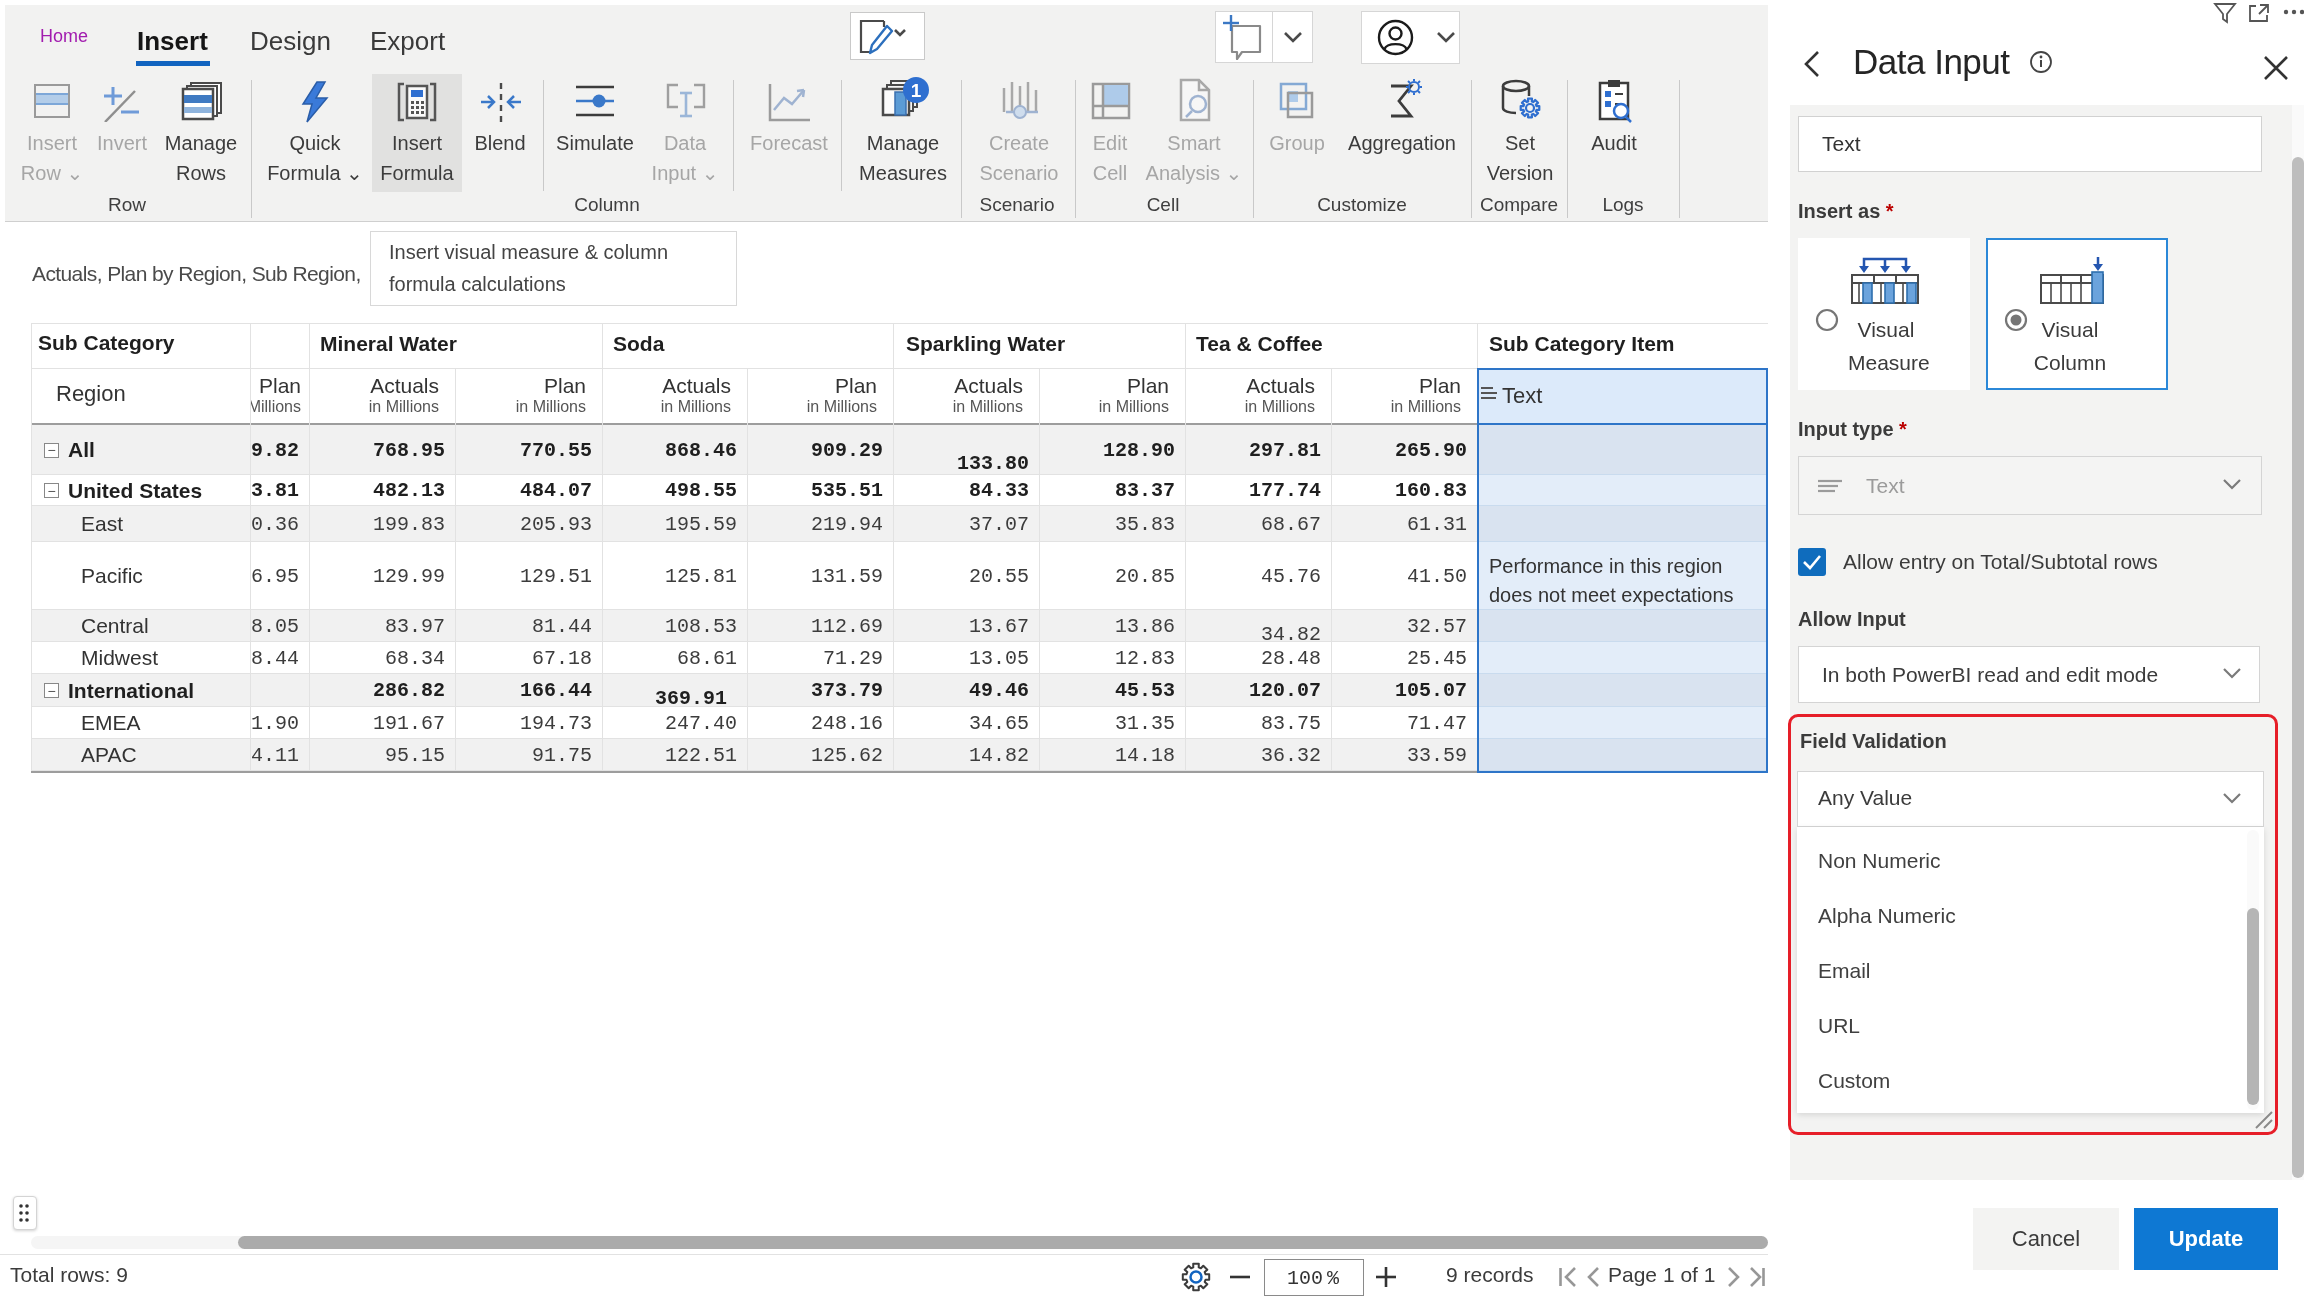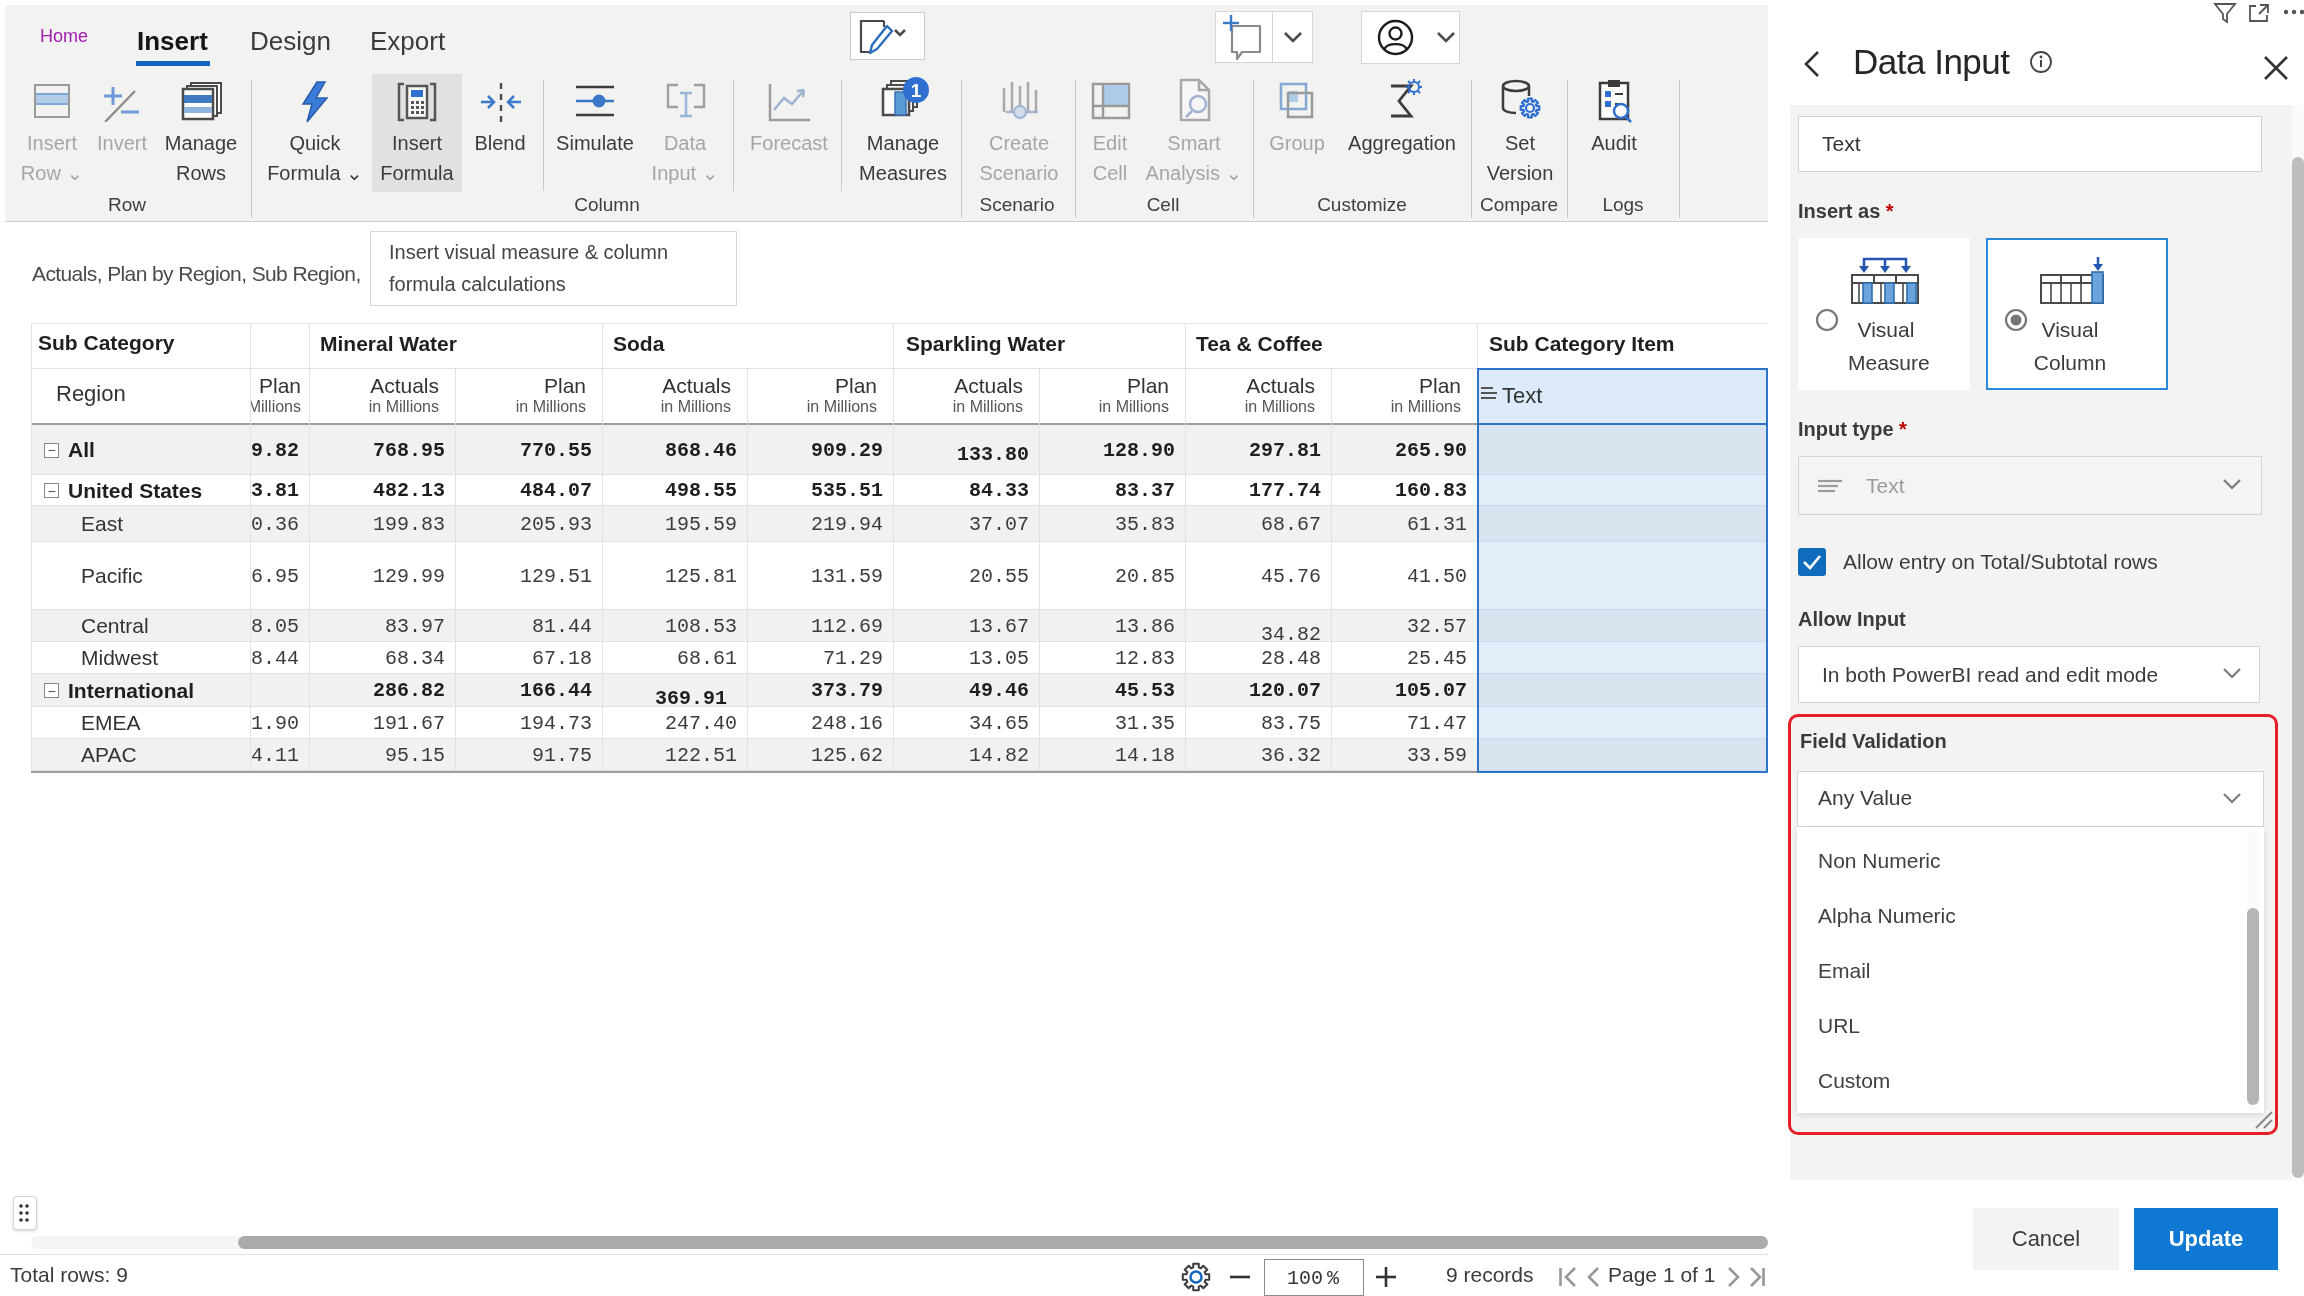--- a/index.html
+++ b/index.html
@@ -294,21 +294,21 @@
 <div style="position:absolute;left:31px;top:425px;width:1446px;height:50px;background:#f1f1f1;border-bottom:1px solid #e2e2e2;"></div>
 <div style="position:absolute;left:44px;top:425px;height:50px;display:flex;align-items:center;">
       <span style="display:inline-flex;width:15px;height:15px;border:1px solid #888;background:#fff;align-items:center;justify-content:center;font-size:14px;color:#555;">−</span>
       <span style="margin-left:9px;font-size:21px;font-weight:bold;color:#1f1f1f;">All</span>
     </div>
 <div class="num" style="position:absolute;left:250px;top:425px;width:59px;height:50px;display:flex;align-items:center;justify-content:flex-end;padding-right:10px;overflow:hidden;font-weight:bold;color:#1f1f1f;">9.82</div>
 <div class="num" style="position:absolute;left:309px;top:425px;width:146px;height:50px;display:flex;align-items:center;justify-content:flex-end;padding-right:10px;font-weight:bold;color:#1f1f1f;">768.95</div>
 <div class="num" style="position:absolute;left:455px;top:425px;width:147px;height:50px;display:flex;align-items:center;justify-content:flex-end;padding-right:10px;font-weight:bold;color:#1f1f1f;">770.55</div>
 <div class="num" style="position:absolute;left:602px;top:425px;width:145px;height:50px;display:flex;align-items:center;justify-content:flex-end;padding-right:10px;font-weight:bold;color:#1f1f1f;">868.46</div>
 <div class="num" style="position:absolute;left:747px;top:425px;width:146px;height:50px;display:flex;align-items:center;justify-content:flex-end;padding-right:10px;font-weight:bold;color:#1f1f1f;">909.29</div>
-<div class="num" style="position:absolute;left:893px;top:425px;width:146px;height:58px;display:flex;align-items:center;justify-content:flex-end;padding-right:10px;font-weight:bold;color:#1f1f1f;">133.80</div>
+<div class="num" style="position:absolute;left:893px;top:434px;width:146px;height:58px;display:flex;align-items:center;justify-content:flex-end;padding-right:10px;font-weight:bold;color:#1f1f1f;">133.80</div>
 <div class="num" style="position:absolute;left:1039px;top:425px;width:146px;height:50px;display:flex;align-items:center;justify-content:flex-end;padding-right:10px;font-weight:bold;color:#1f1f1f;">128.90</div>
 <div class="num" style="position:absolute;left:1185px;top:425px;width:146px;height:50px;display:flex;align-items:center;justify-content:flex-end;padding-right:10px;font-weight:bold;color:#1f1f1f;">297.81</div>
 <div class="num" style="position:absolute;left:1331px;top:425px;width:146px;height:50px;display:flex;align-items:center;justify-content:flex-end;padding-right:10px;font-weight:bold;color:#1f1f1f;">265.90</div>
 <div style="position:absolute;left:250px;top:425px;width:1px;height:50px;background:#e2e2e2;"></div>
 <div style="position:absolute;left:309px;top:425px;width:1px;height:50px;background:#e2e2e2;"></div>
 <div style="position:absolute;left:455px;top:425px;width:1px;height:50px;background:#e2e2e2;"></div>
 <div style="position:absolute;left:602px;top:425px;width:1px;height:50px;background:#e2e2e2;"></div>
 <div style="position:absolute;left:747px;top:425px;width:1px;height:50px;background:#e2e2e2;"></div>
 <div style="position:absolute;left:893px;top:425px;width:1px;height:50px;background:#e2e2e2;"></div>
 <div style="position:absolute;left:1039px;top:425px;width:1px;height:50px;background:#e2e2e2;"></div>
@@ -491,20 +491,21 @@
 <div style="position:absolute;left:1477px;top:642px;width:291px;height:32px;background:#e3edf9;border-bottom:1px solid #c9dbee;"></div>
 <div style="position:absolute;left:1477px;top:674px;width:291px;height:33px;background:#d9e3f0;border-bottom:1px solid #c9dbee;"></div>
 <div style="position:absolute;left:1477px;top:707px;width:291px;height:32px;background:#e3edf9;border-bottom:1px solid #c9dbee;"></div>
 <div style="position:absolute;left:1477px;top:739px;width:291px;height:32px;background:#d9e3f0;border-bottom:1px solid #c9dbee;"></div>
 <svg style="position:absolute;left:1481px;top:386px;" width="18" height="16" viewBox="0 0 18 16" fill="none">
 <line x1="0" y1="2" x2="12" y2="2" stroke="#555" stroke-width="2"></line>
 <line x1="0" y1="7" x2="16" y2="7" stroke="#555" stroke-width="2"></line>
 <line x1="0" y1="12" x2="15" y2="12" stroke="#555" stroke-width="2"></line>
 </svg>
 <div style="position:absolute;left:1502px;top:383px;font-size:22px;color:#333;font-weight:normal;white-space:nowrap;">Text</div>
+<div style="position:absolute;left:1489px;top:552px;width:272px;font-size:20px;color:#333;line-height:29px;">Performance in this region does not meet expectations</div>
 <div style="position:absolute;left:1477px;top:368px;width:291px;height:405px;border:2px solid #2e75c8;"></div>
 <div style="position:absolute;left:1477px;top:423px;width:291px;height:2px;background:#2e75c8;"></div>
 <div style="position:absolute;left:13px;top:1196px;width:24px;height:34px;background:#fff;border:1px solid #d4d4d4;border-radius:4px;box-shadow:0 1px 3px rgba(0,0,0,.18);"></div>
 <svg style="position:absolute;left:13px;top:1198px;" width="24" height="30" viewBox="0 0 24 30" fill="none">
       <circle cx="8" cy="8" r="1.8" fill="#333"></circle>
       <circle cx="14" cy="8" r="1.8" fill="#333"></circle>
       <circle cx="8" cy="15" r="1.8" fill="#333"></circle>
       <circle cx="14" cy="15" r="1.8" fill="#333"></circle>
       <circle cx="8" cy="22" r="1.8" fill="#333"></circle>
       <circle cx="14" cy="22" r="1.8" fill="#333"></circle>

